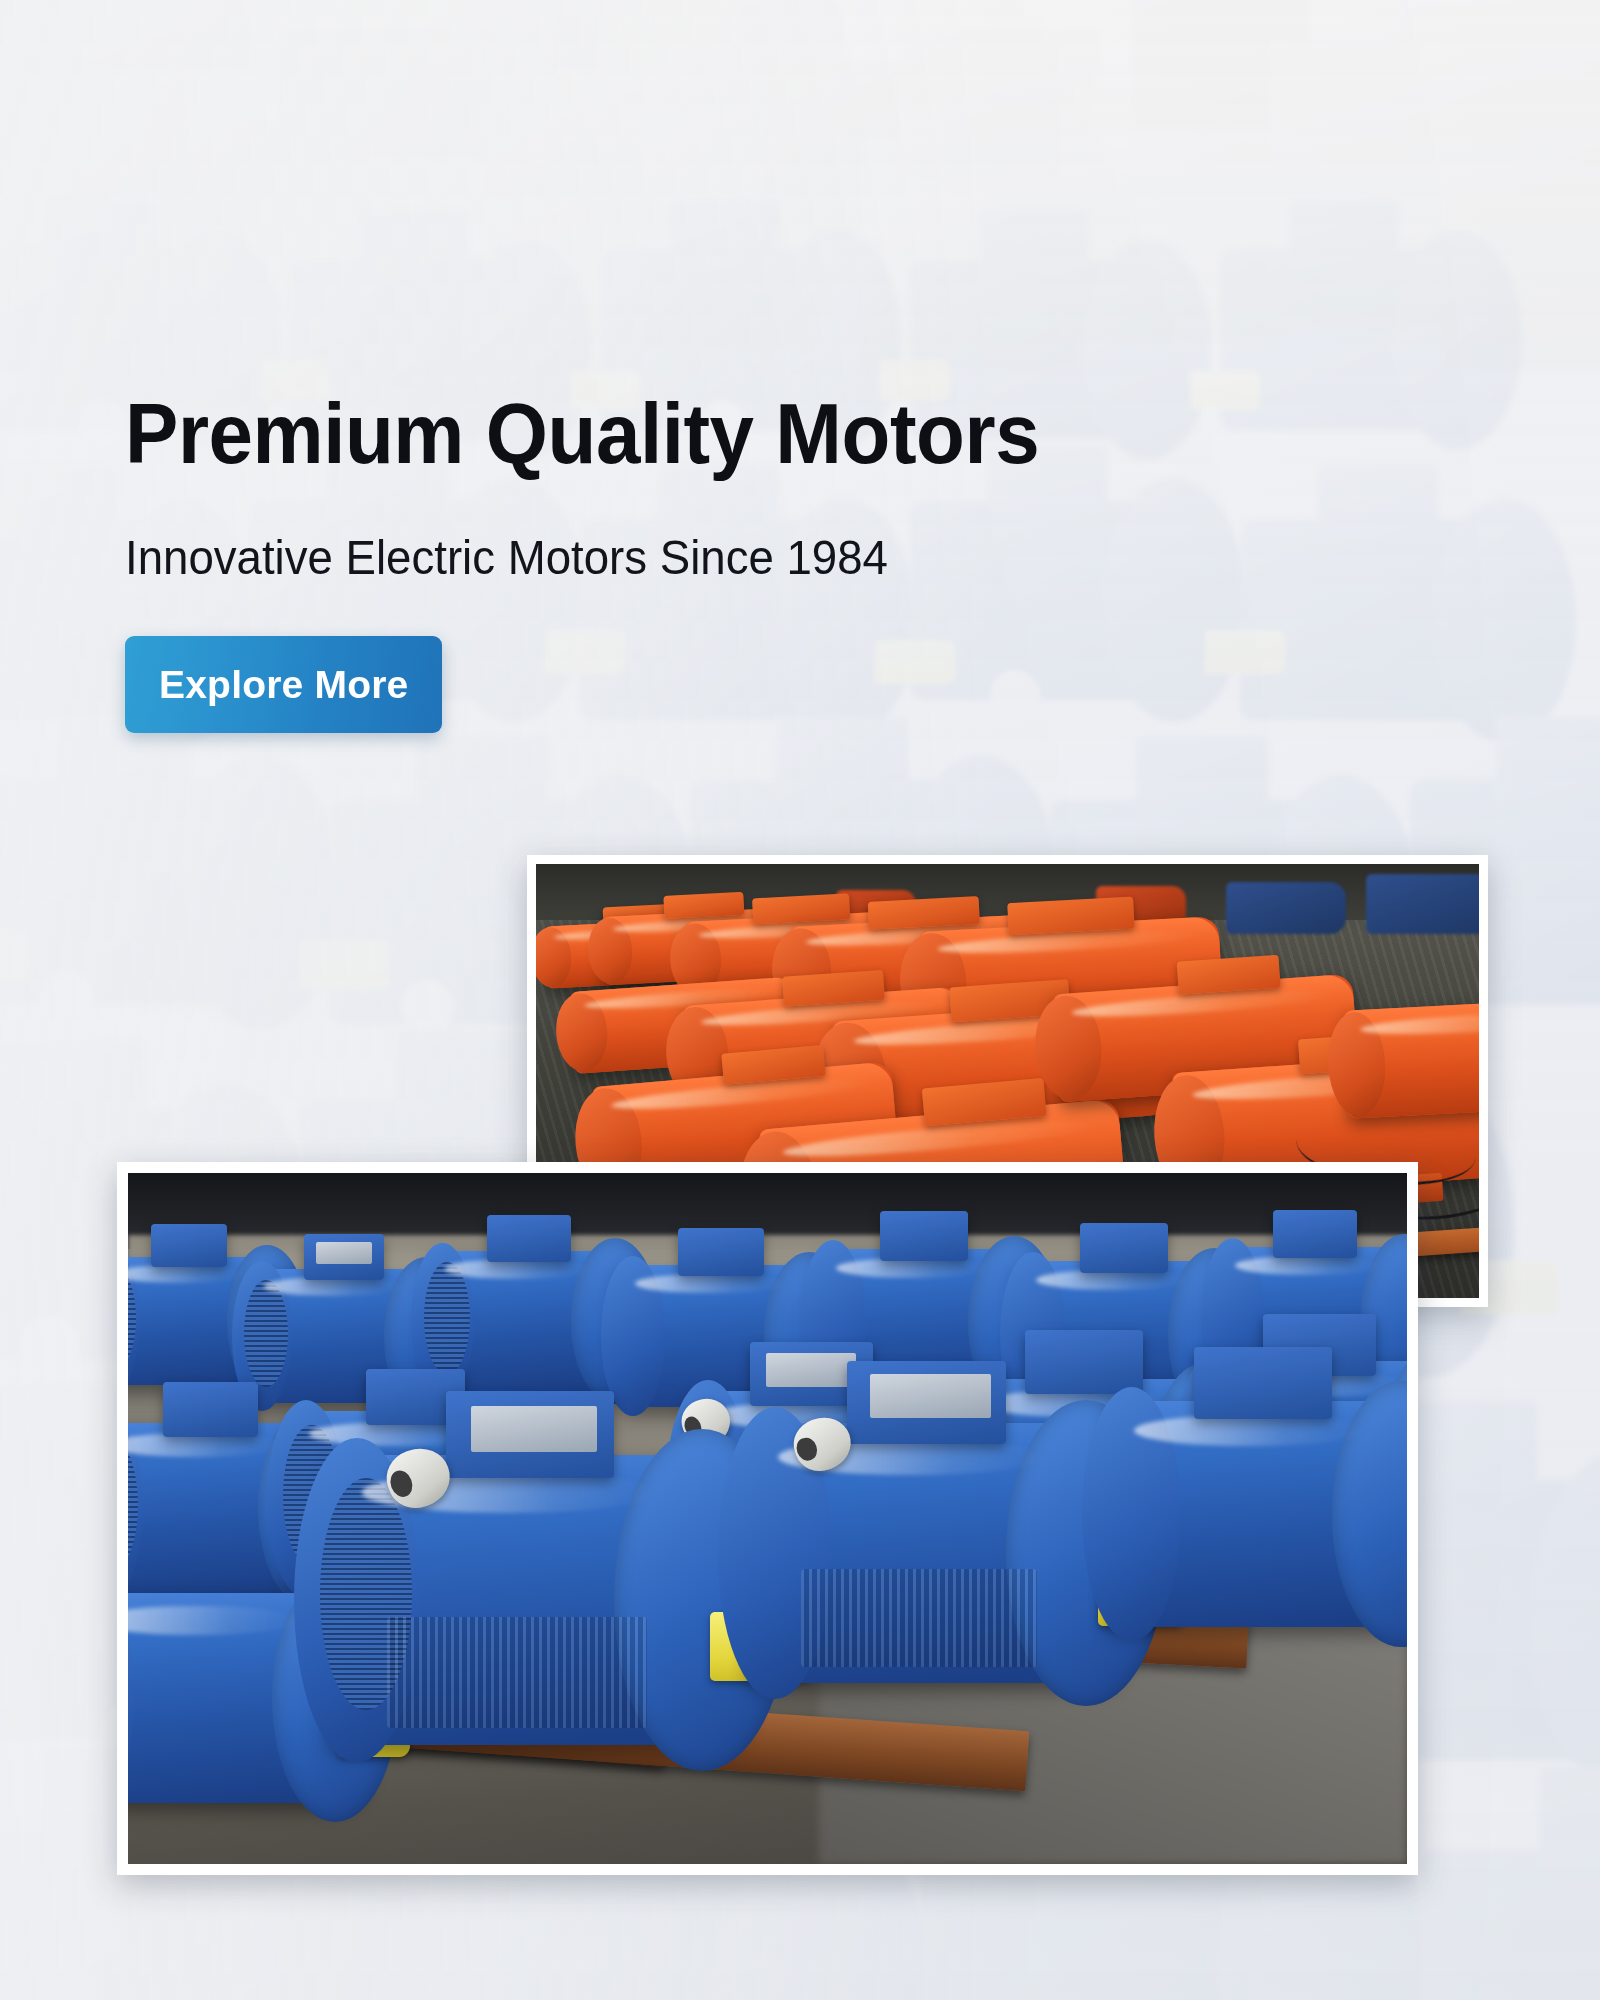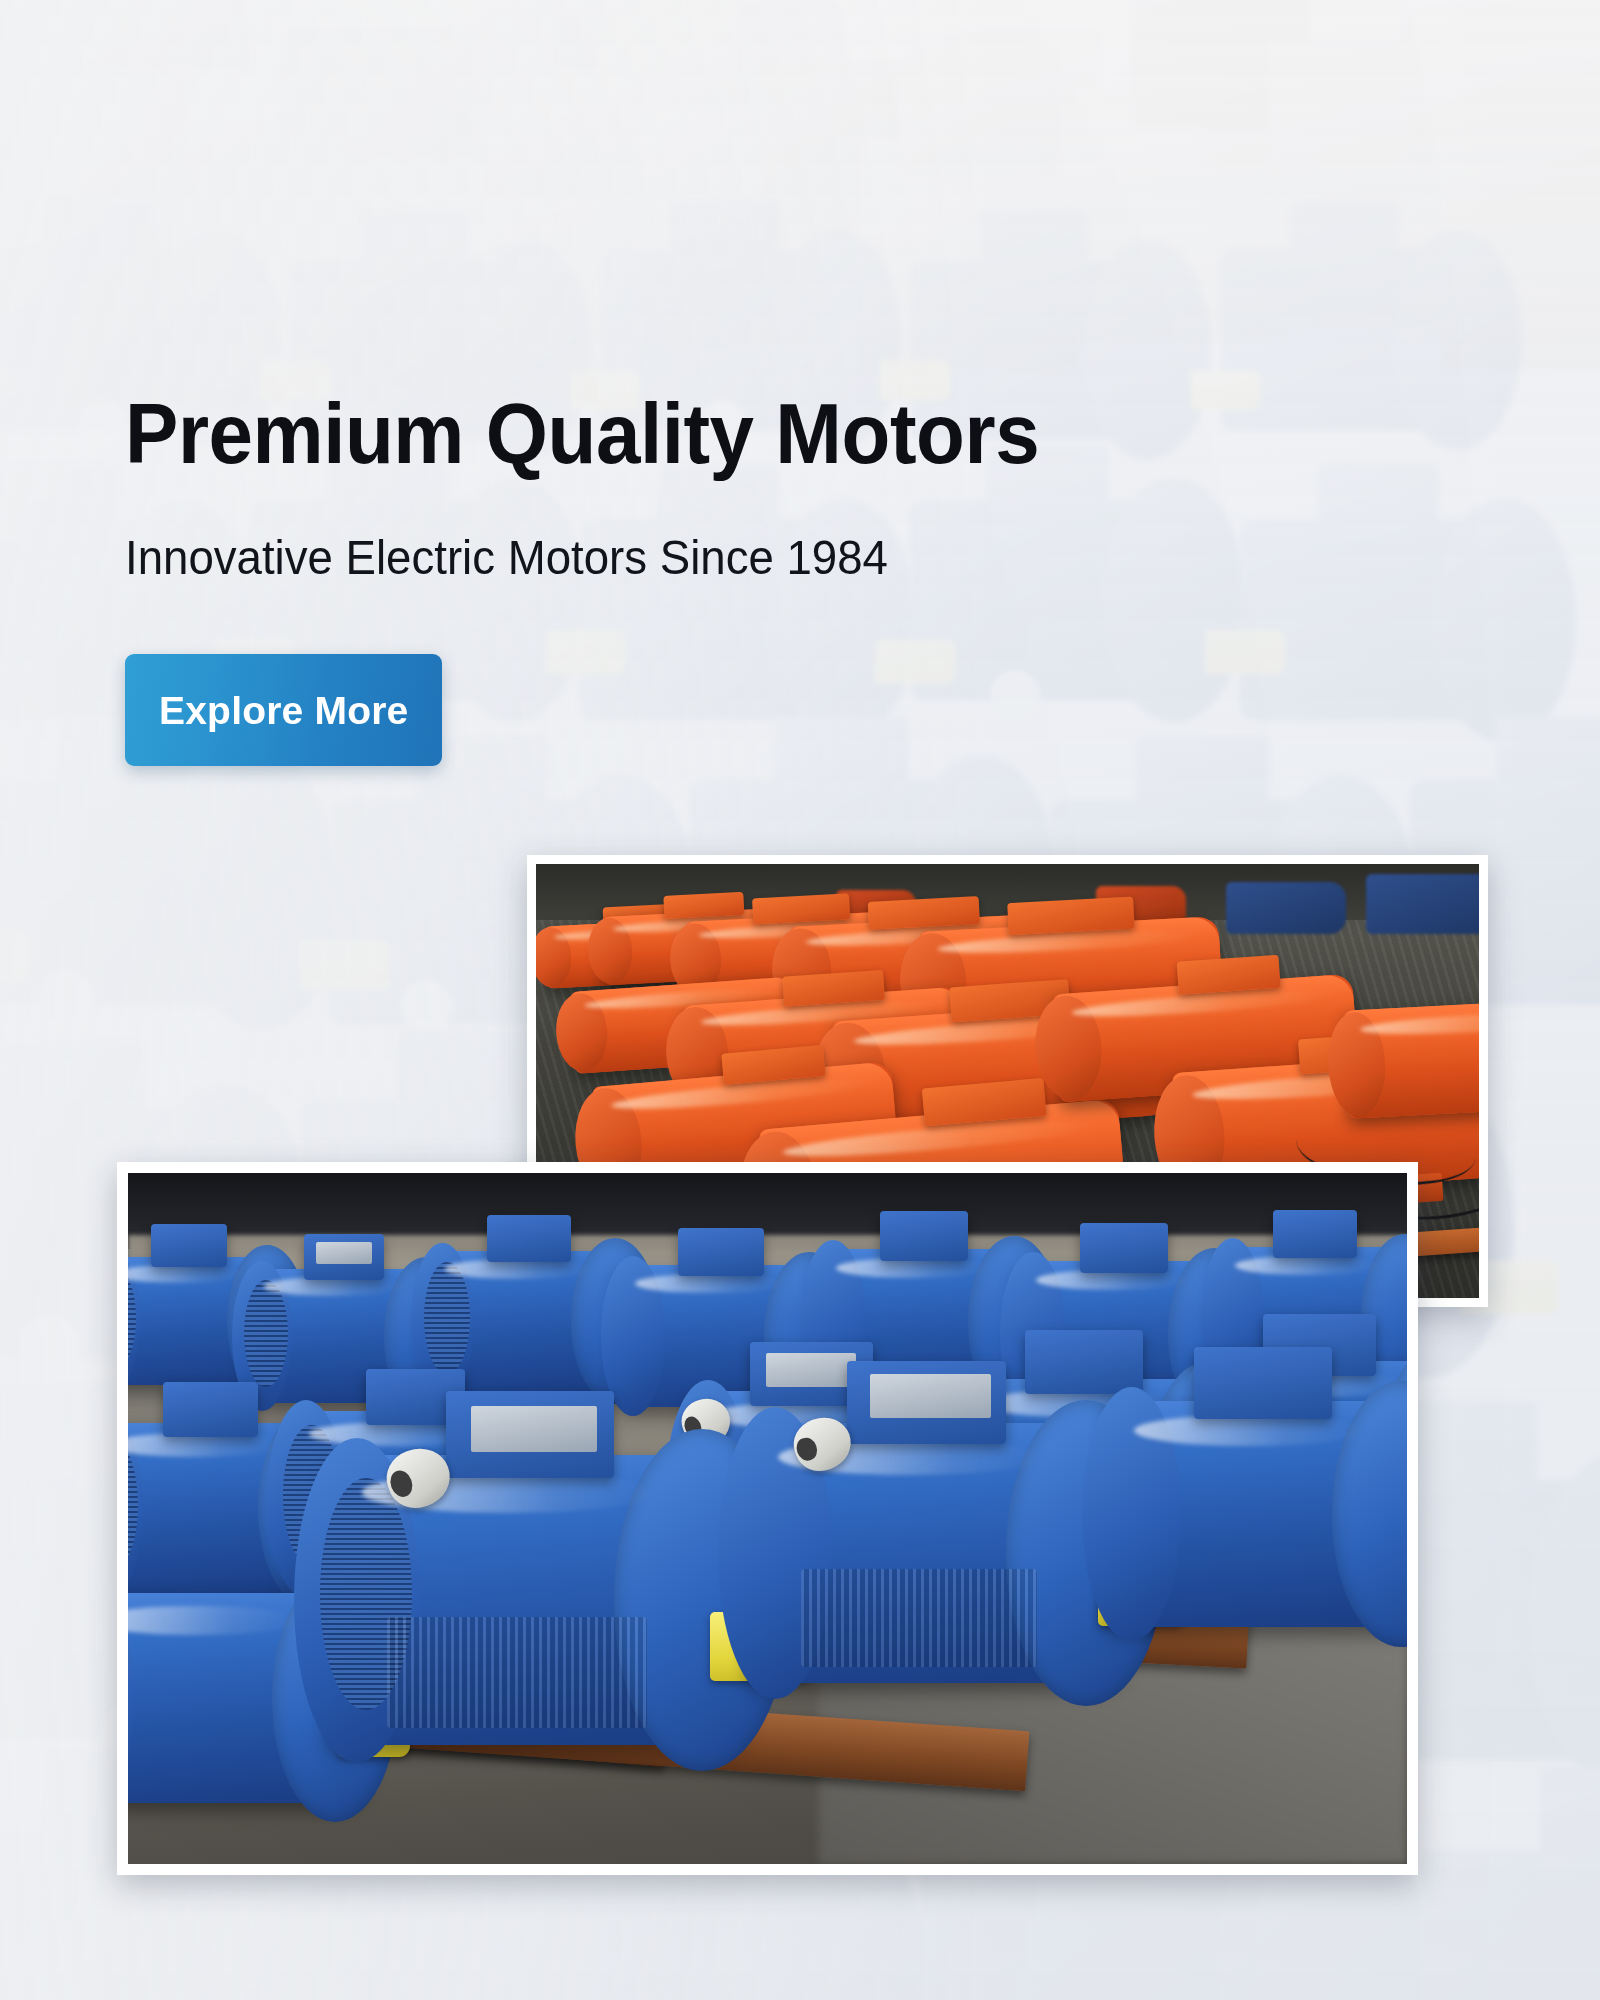--- a/index.html
+++ b/index.html
@@ -110,23 +110,23 @@
     font-size:48px;
     line-height:1;
     font-weight:400;
     color:#11141a;
     transform:scaleX(.95);
     transform-origin:left center;
     white-space:nowrap;
   }
   .cta {
     display:inline-block;
-    margin-top:72px;
+    margin-top:54px;
     padding:0 34px;
-    height:112px;
+    height:97px;
     line-height:97px;
     border-radius:9px;
     background:linear-gradient(100deg,#2f9fd4 0%, #2b93cf 28%, #2482c4 62%, #2073b8 100%);
     color:#ffffff;
     font-size:39px;
     font-weight:700;
     letter-spacing:.2px;
     text-decoration:none;
     box-shadow:0 6px 16px rgba(22,70,110,.26);
     cursor:pointer;

